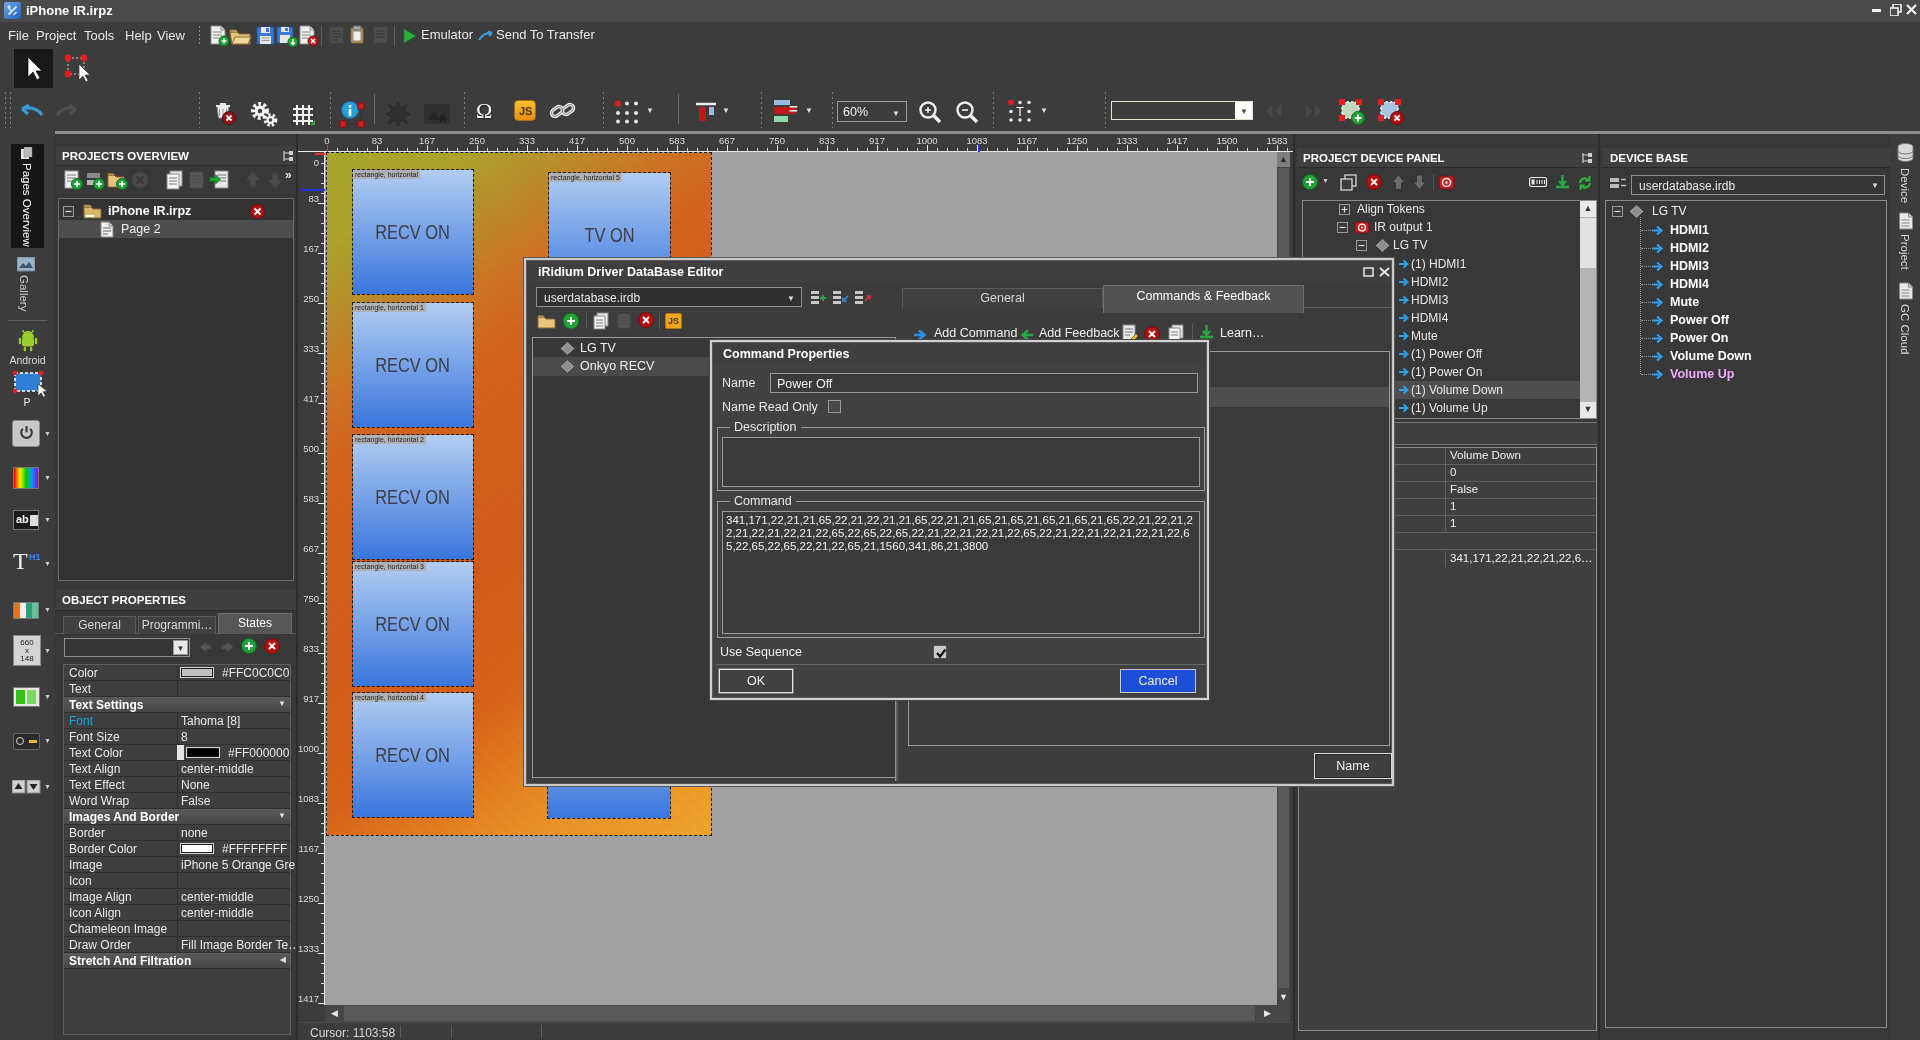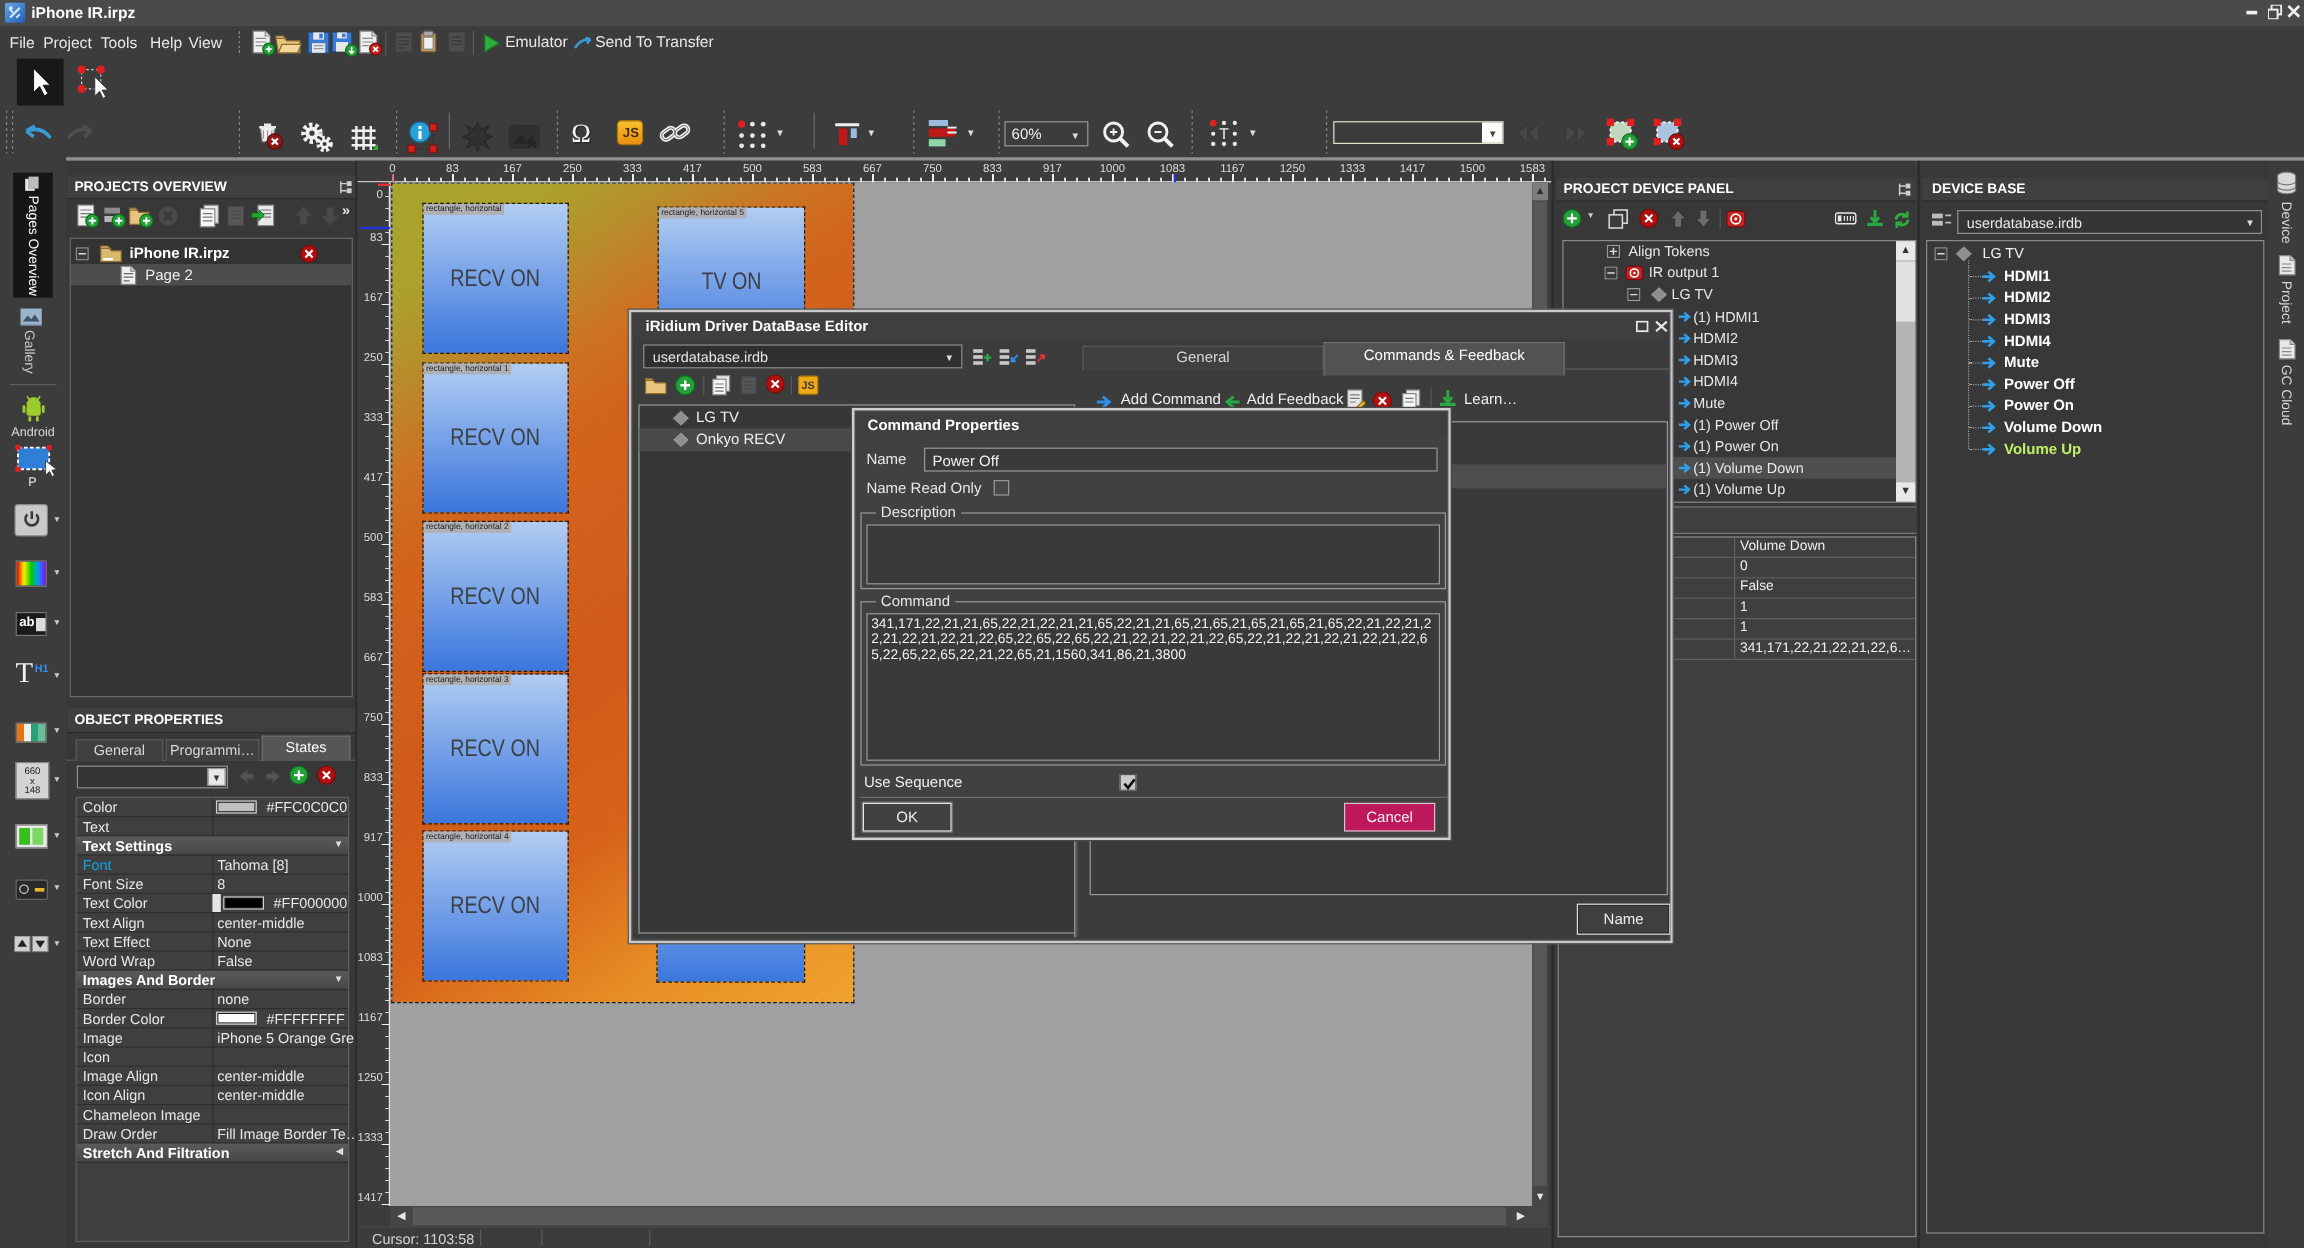--- a/index.html
+++ b/index.html
@@ -858,21 +858,21 @@
           <div class="abs" style="left:146px;top:0;width:151px;height:16px;border-left:1px solid #5f5f5f;">
             <span class="abs" style="left:4px;top:1px;font-size:11.5px;color:#f0f0f0;white-space:nowrap;">1</span>
           </div>
         </div>
     <div class="abs" style="left:0;top:68px;width:297px;height:17px;border-bottom:1px solid #5f5f5f;">
           <div class="abs" style="left:146px;top:0;width:151px;height:16px;border-left:1px solid #5f5f5f;">
             <span class="abs" style="left:4px;top:1px;font-size:11.5px;color:#f0f0f0;white-space:nowrap;">1</span>
           </div>
         </div>
     <div class="abs" style="left:0;top:85px;width:297px;height:17px;border-bottom:1px solid #5f5f5f;">
-          <div class="abs" style="left:146px;top:0;width:151px;height:16px;border-left:1px solid #5f5f5f;">
+          <div class="abs" style="left:146px;top:18px;width:151px;height:16px;border-left:1px solid #5f5f5f;">
             <span class="abs" style="left:4px;top:1px;font-size:11.5px;color:#f0f0f0;white-space:nowrap;">341,171,22,21,22,21,22,6…</span>
           </div>
         </div>
     </div>
   </div>
 </div>
 <div id="devbase" class="abs" style="left:1598px;top:134px;width:292px;height:906px;background:#383838;border-left:2px solid #2c2c2c;">
   <div class="abs" style="left:2px;top:14px;width:288px;height:20px;background:#3f3f3f;border-bottom:1px solid #2a2a2a;">
     <div class="abs hdr" style="left:8px;top:4px;">DEVICE BASE</div>
   </div>
@@ -938,21 +938,21 @@
         <div class="abs b" style="left:64px;top:130px;font-size:12.5px;color:#fff;">Power On</div>
     <div class="abs" style="left:35px;top:155px;width:14px;height:1px;border-top:1px dotted #9a9a9a;"></div>
         <svg class="abs" style="left:45px;top:150px" width="15" height="11">
           <path d="M1 5.5 h8 M6 1.5 L10.5 5.5 L6 9.5" stroke="#2e9fe8" stroke-width="2.2" fill="none"></path>
         </svg>
         <div class="abs b" style="left:64px;top:148px;font-size:12.5px;color:#fff;">Volume Down</div>
     <div class="abs" style="left:35px;top:173px;width:14px;height:1px;border-top:1px dotted #9a9a9a;"></div>
         <svg class="abs" style="left:45px;top:168px" width="15" height="11">
           <path d="M1 5.5 h8 M6 1.5 L10.5 5.5 L6 9.5" stroke="#2e9fe8" stroke-width="2.2" fill="none"></path>
         </svg>
-        <div class="abs b" style="left:64px;top:166px;font-size:12.5px;color:#bef264;">Volume Up</div>
+        <div class="abs b" style="left:64px;top:166px;font-size:12.5px;color:#f0abfc;">Volume Up</div>
     </div>
   </div>
 </div>
 <div id="rightstrip" class="abs" style="left:1890px;top:134px;width:30px;height:906px;background:#3c3c3c;">
   <svg class="abs" style="left:6px;top:8px" width="19" height="22">
       <ellipse cx="9.5" cy="4.5" rx="7.5" ry="3" fill="#d8d8d8" stroke="#777"></ellipse>
       <path d="M2 4.5 v12 a7.5 3 0 0 0 15 0 v-12" fill="#d8d8d8" stroke="#777"></path>
       <path d="M2 9 a7.5 3 0 0 0 15 0 M2 13.5 a7.5 3 0 0 0 15 0" fill="none" stroke="#777"></path>
     </svg>
   <div style="writing-mode:vertical-rl;font-size:11.5px;color:#d8d8d8;position:absolute;left:9px;top:34px;">Device</div>
@@ -1108,14 +1108,14 @@
     </div>
   </div>
   <div class="abs" style="left:8px;top:303px;font-size:12.5px;color:#f0f0f0;">Use Sequence</div>
   <div class="abs" style="left:221px;top:303px;width:14px;height:14px;background:#c9c9c9;border:1px solid #555;">
     <svg width="14" height="14">
         <path d="M3 7 l3 3.5 L11.5 3.5" stroke="#111" stroke-width="2.2" fill="none"></path>
       </svg>
   </div>
   <div class="abs" style="left:4px;top:322px;width:490px;height:1px;background:#6a6a6a;"></div>
   <div class="abs" style="left:7px;top:327px;width:74px;height:24px;background:#414141;border:1px solid #e4e4e4;box-shadow:0 0 0 1px #777;color:#f0f0f0;font-size:12.5px;text-align:center;line-height:22px;">OK</div>
-  <div class="abs" style="left:408px;top:327px;width:76px;height:24px;background:#be185d;border:1px solid #c9c9c9;color:#f0f0f0;font-size:12.5px;text-align:center;line-height:22px;">Cancel</div>
+  <div class="abs" style="left:408px;top:327px;width:76px;height:24px;background:#1d4ed8;border:1px solid #c9c9c9;color:#f0f0f0;font-size:12.5px;text-align:center;line-height:22px;">Cancel</div>
 </div>
 
 </body></html>

